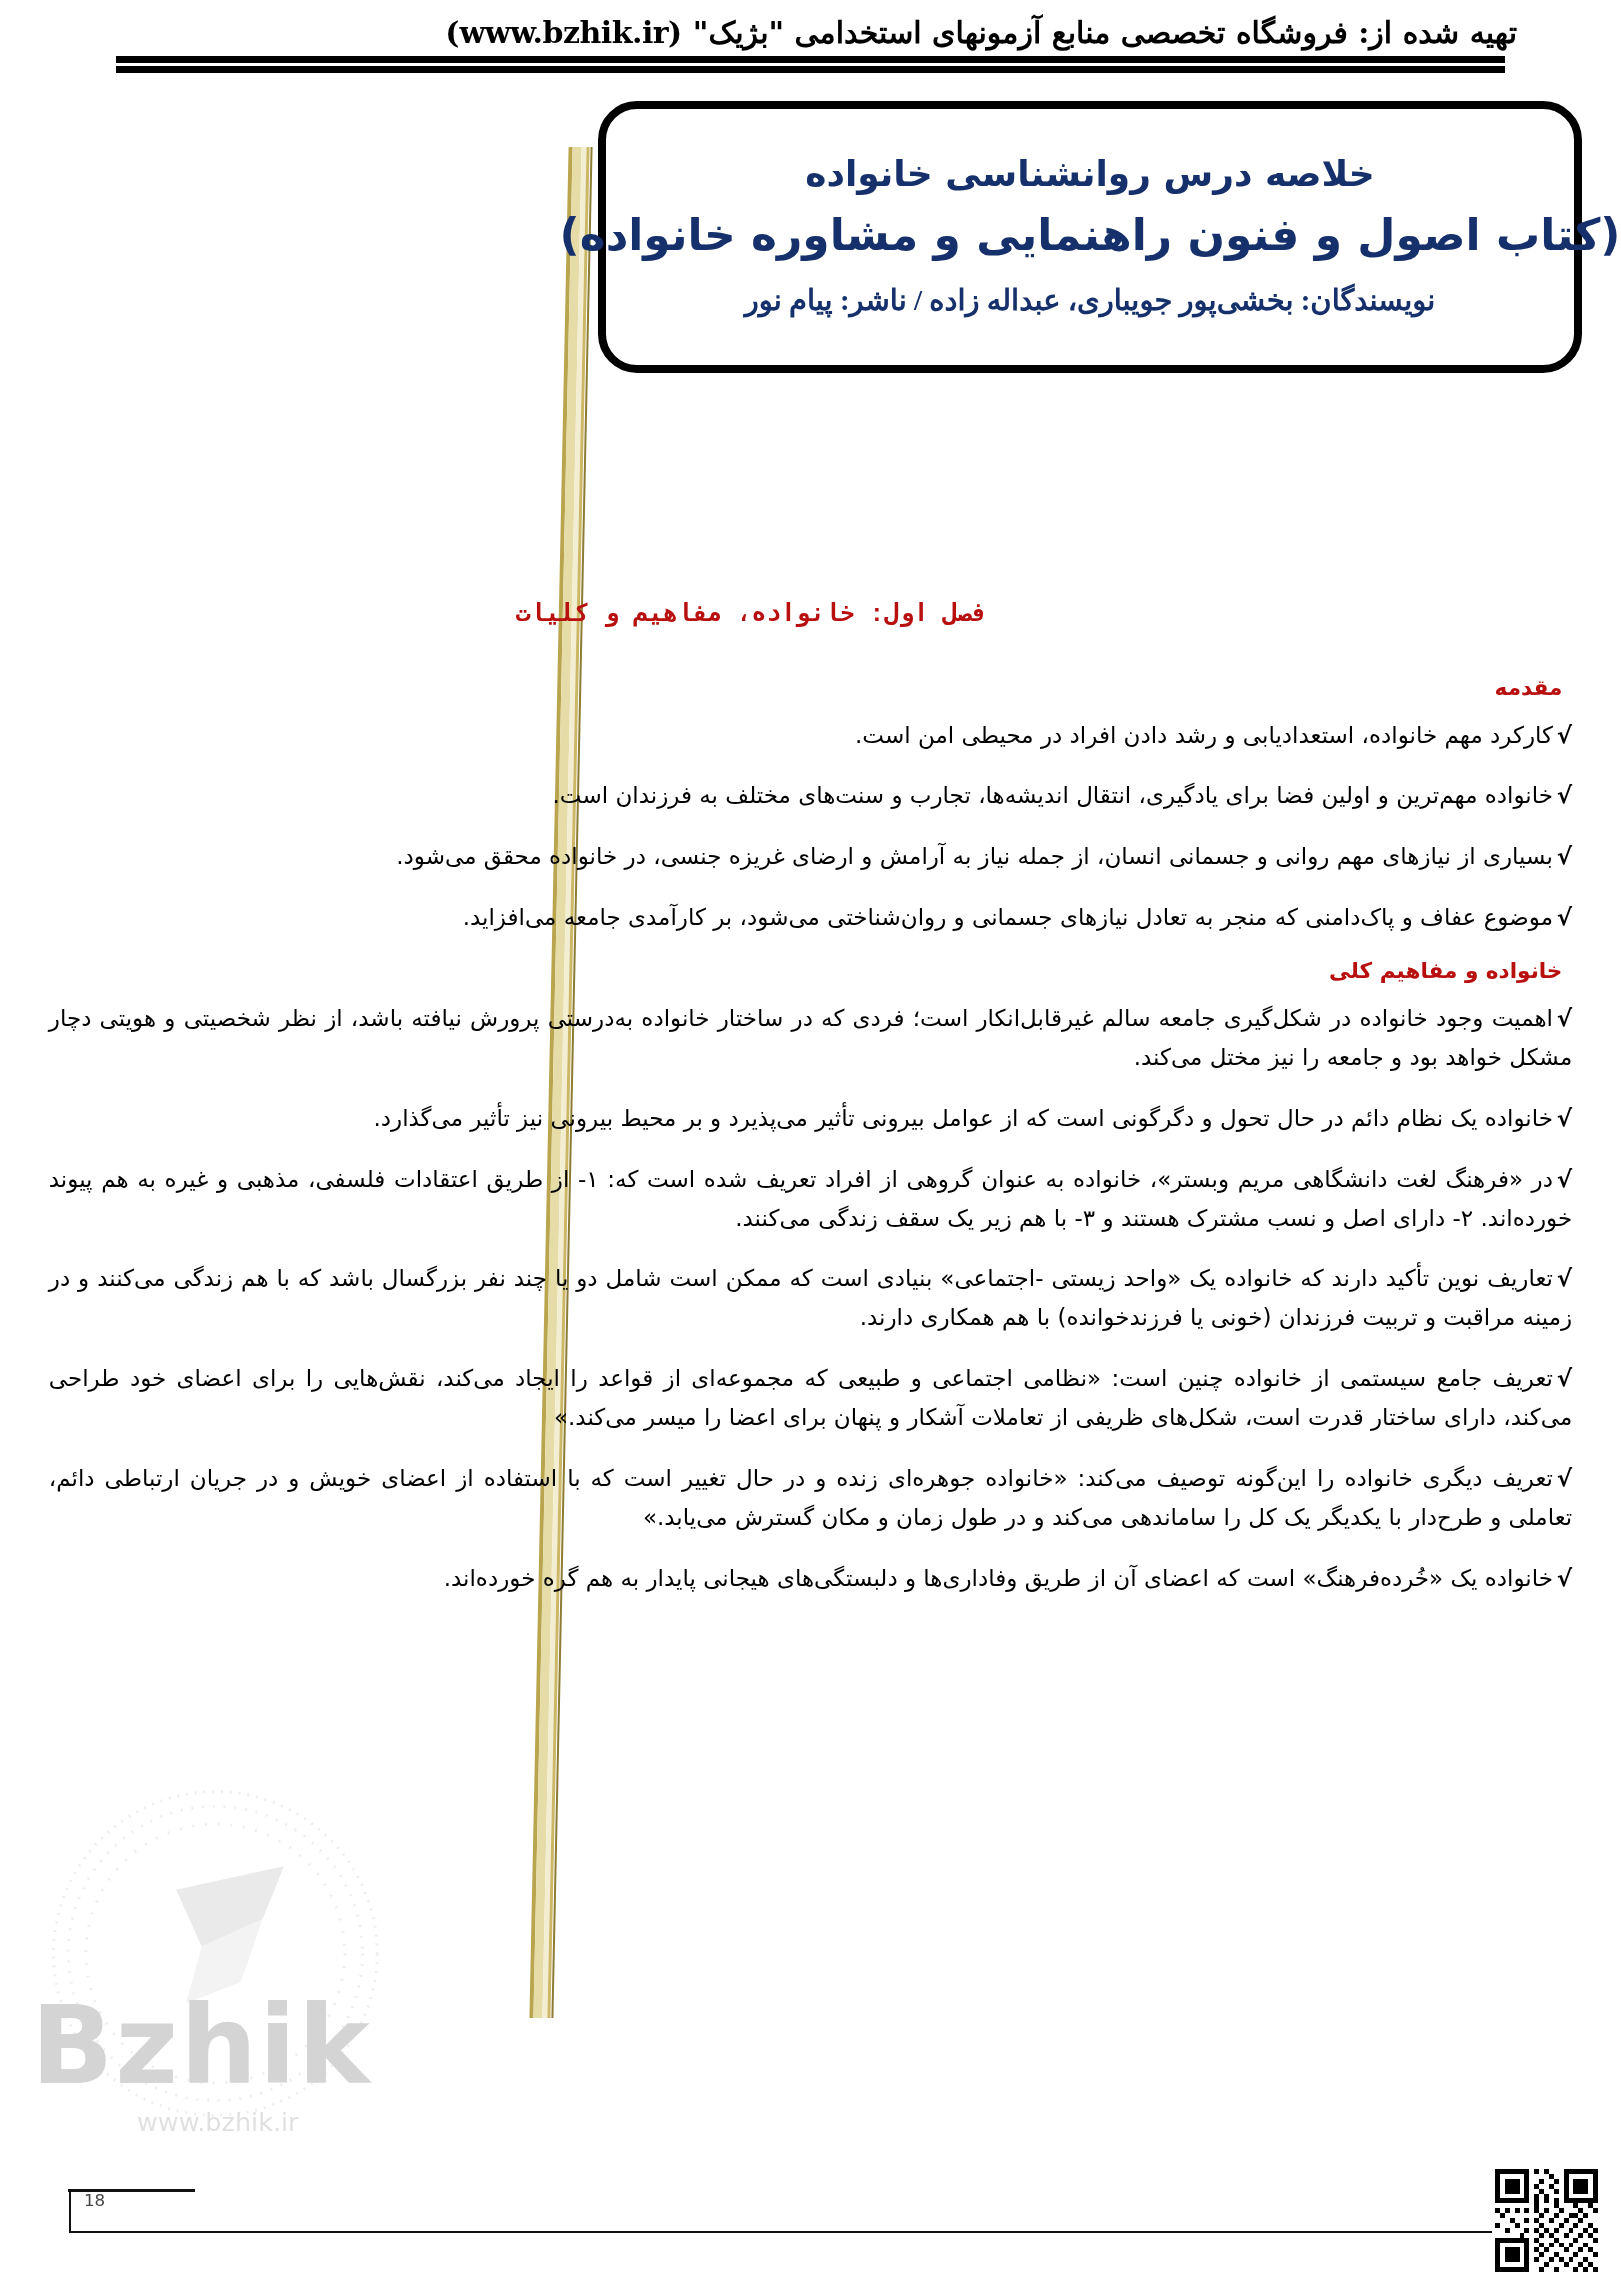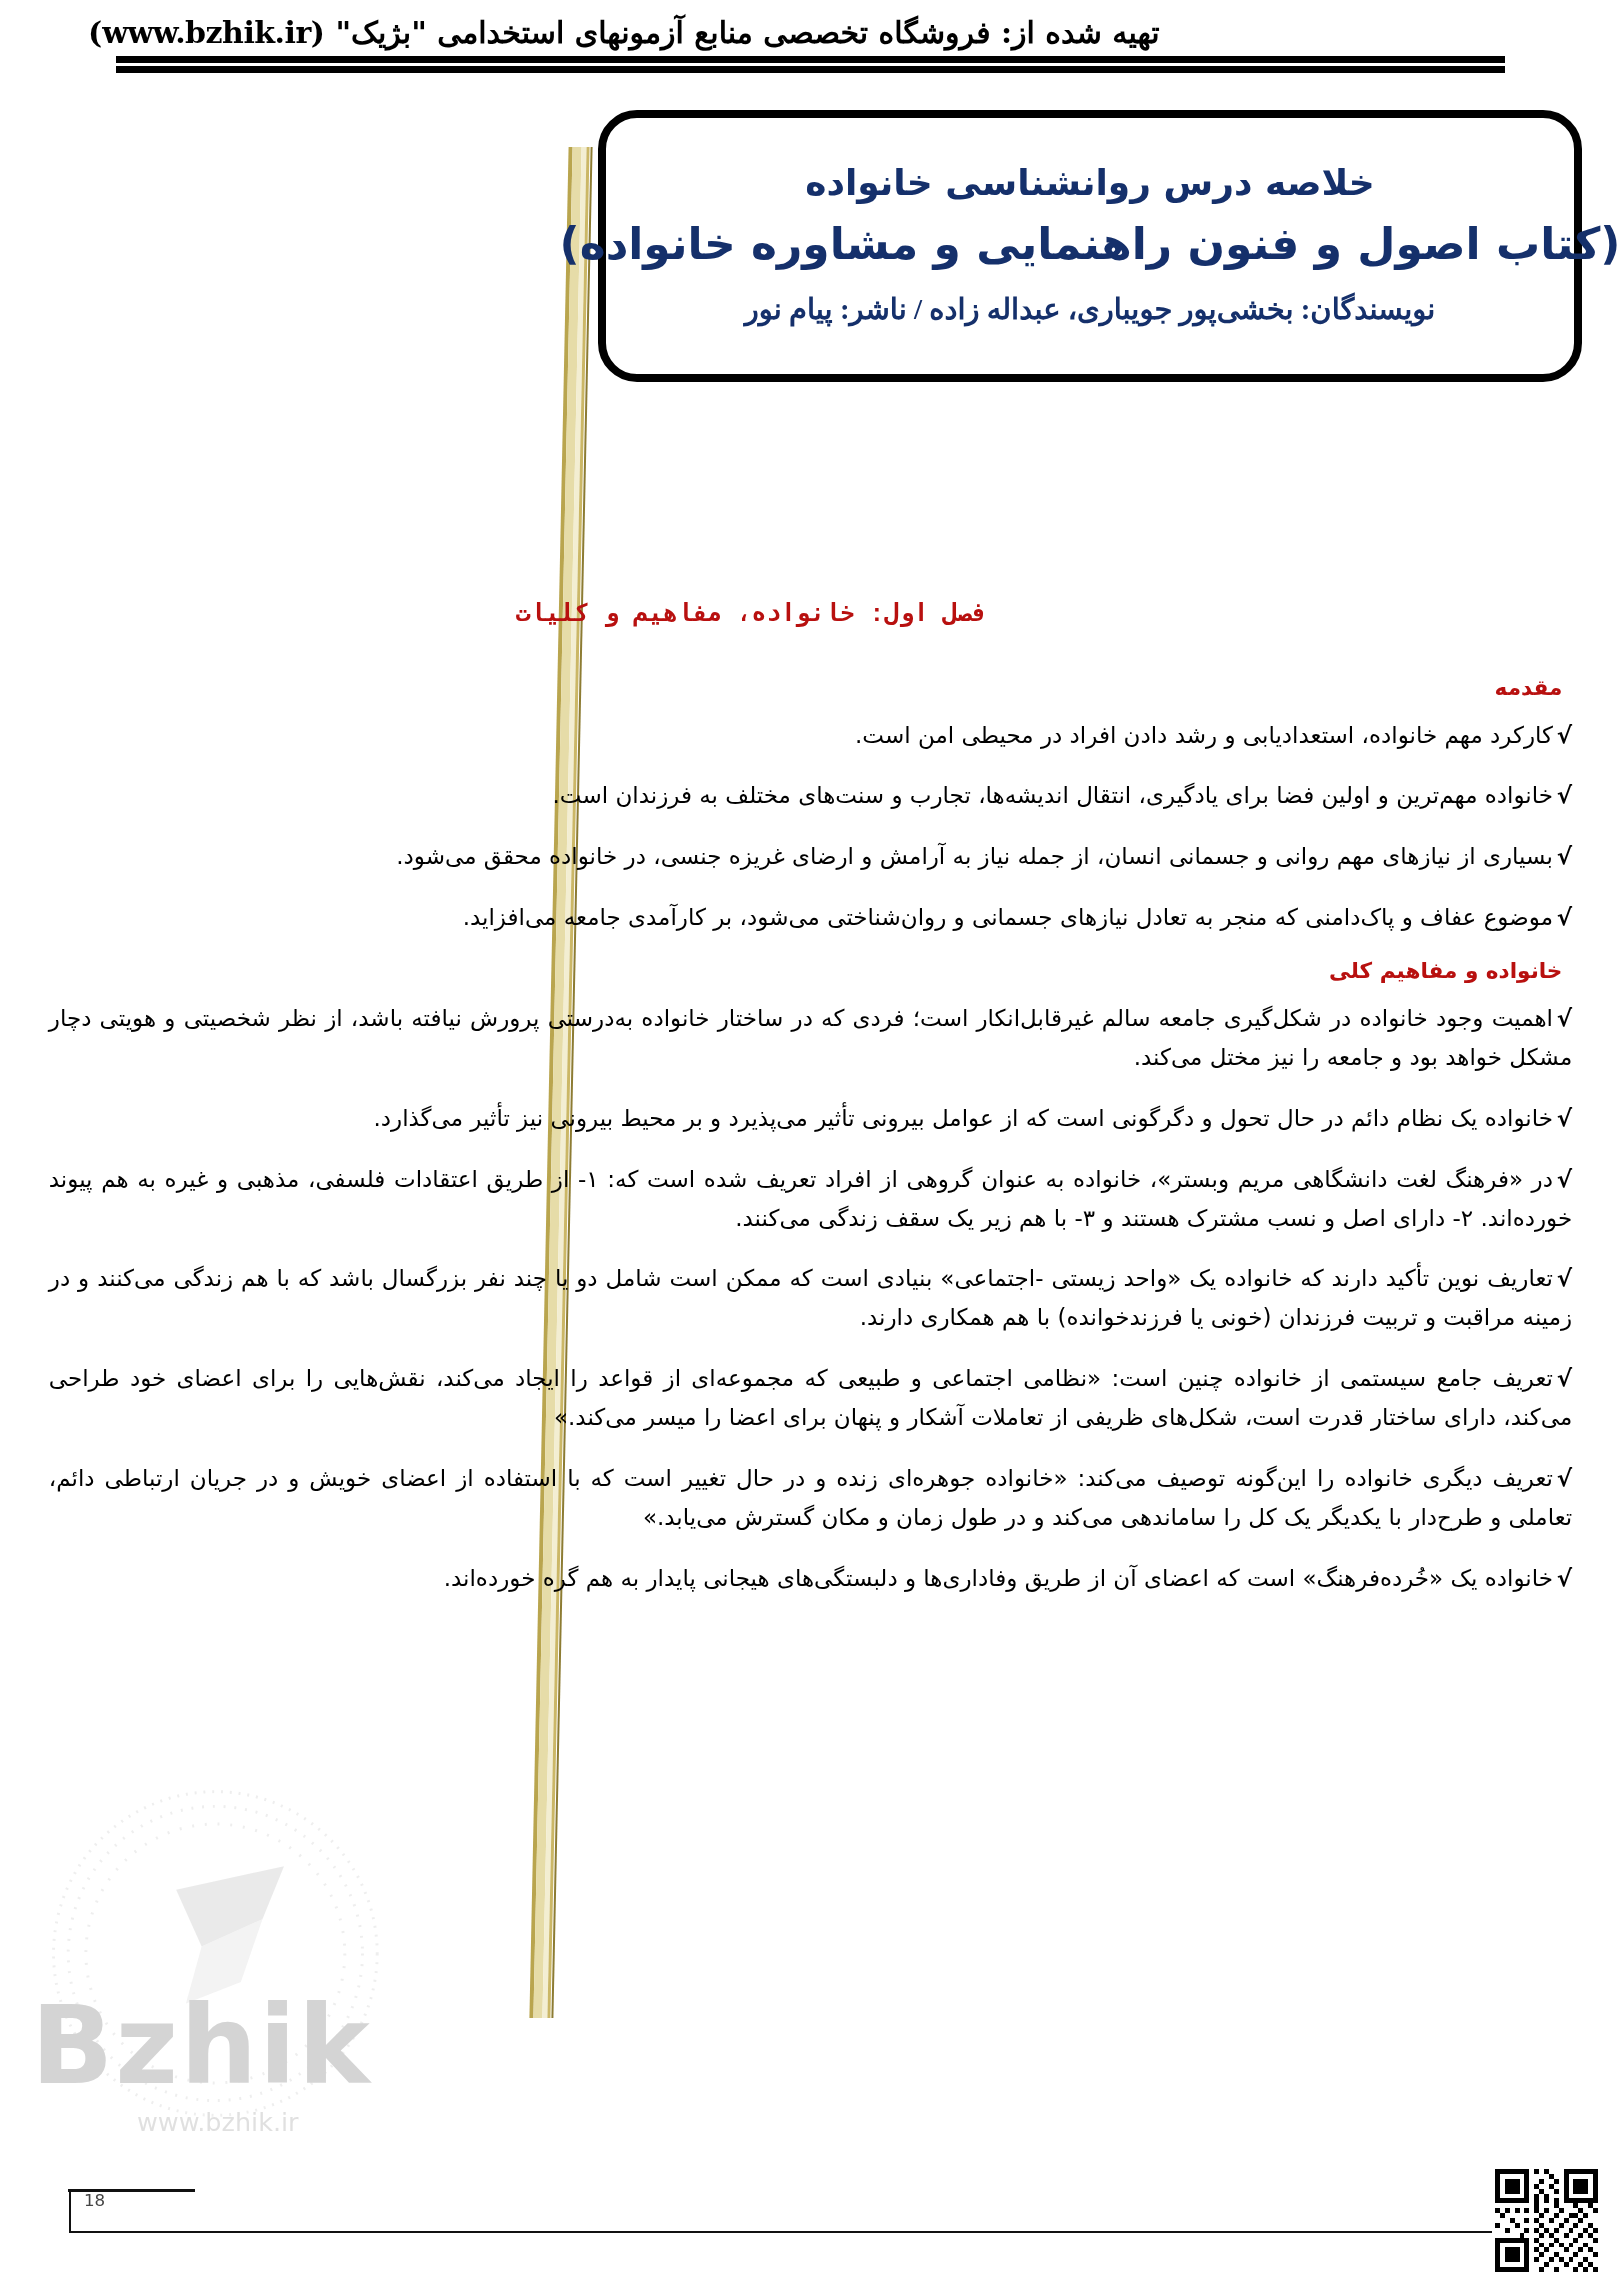--- a/index.html
+++ b/index.html
@@ -16,21 +16,21 @@
     font-family: "DejaVu Sans", "Liberation Sans", sans-serif;
     direction: rtl;
   }
 
   
   .banner {
     position: absolute;
     top: 13.7px;
     right: 104px;
     left: 88px;
-    text-align: left;
+    text-align: right;
   }
   .banner-text {
     font-family: "DejaVu Serif", "Liberation Serif", serif;
     font-weight: bold;
     font-size: 30px;
     color: #000000;
     letter-spacing: -0.5px;
     white-space: nowrap;
     direction: rtl;
     line-height: 1.25;
@@ -47,21 +47,21 @@
     margin-bottom: 2.9px;
   }
   .banner-rule-2 {
     height: 6.9px;
     background: #000;
   }
 
   
   .title-card {
     position: absolute;
-    top: 110px;
+    top: 101px;
     right: 39px;
     left: 598px;
     height: 272px;
     border: 8.8px solid #000000;
     border-radius: 39px;
     background: #ffffff;
     box-sizing: border-box;
     display: flex;
     flex-direction: column;
     align-items: center;

